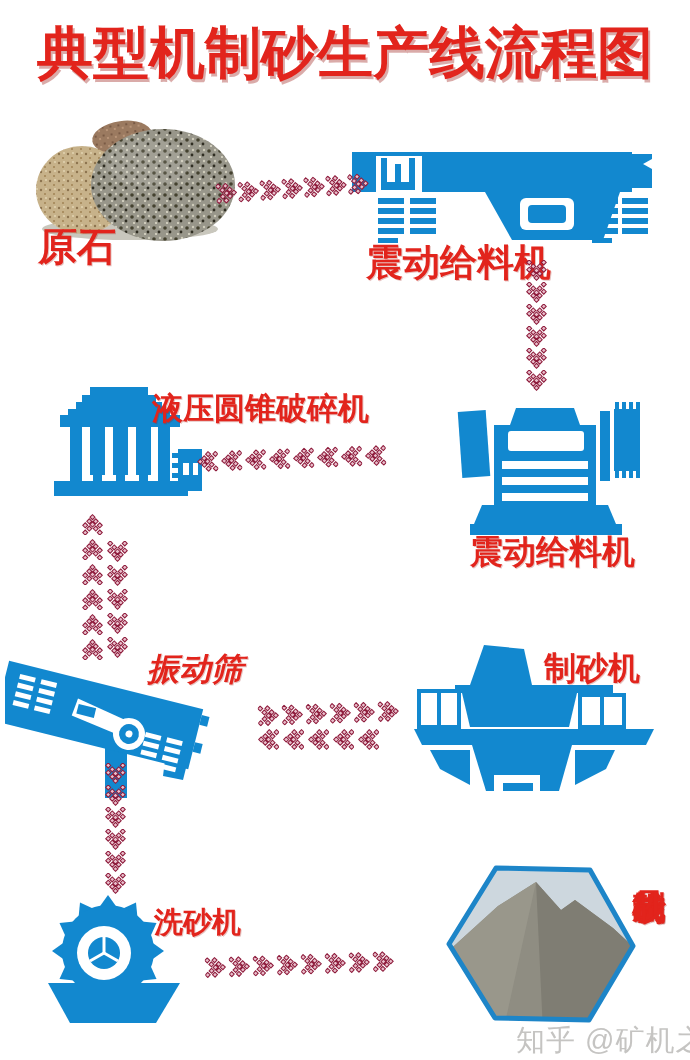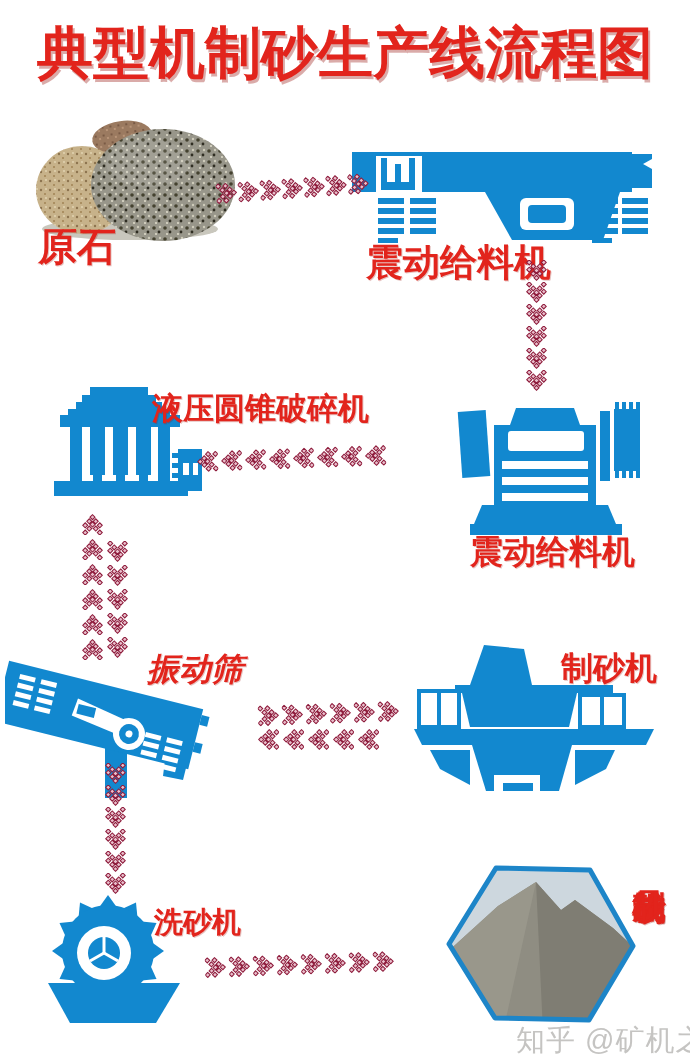--- a/index.html
+++ b/index.html
@@ -13,21 +13,21 @@
     font-size:56px;font-weight:900;color:var(--red);white-space:nowrap;
     text-shadow:2px 3px 0 rgba(150,15,8,.35);letter-spacing:0;
   }
   .lbl{position:absolute;color:var(--red);font-weight:800;white-space:nowrap;
        text-shadow:1px 1px 0 rgba(150,15,8,.25);}
   .lbl-raw{left:38px;top:220px;font-size:39px;}
   .lbl-feeder{left:366px;top:238px;font-size:37px;}
   .lbl-jaw{left:470px;top:530px;font-size:33px;}
   .lbl-cone{left:152px;top:388px;font-size:31px;}
   .lbl-screen{left:147px;top:648px;font-size:32px;font-style:italic;}
-  .lbl-maker{left:561px;top:647px;font-size:32px;}
+  .lbl-maker{left:544px;top:647px;font-size:32px;}
   .lbl-washer{left:154px;top:903px;font-size:29px;}
   .lbl-finished{left:633px;top:864px;font-size:33px;line-height:1.0;
        writing-mode:vertical-rl;text-orientation:upright;}
   .icon{position:absolute;}
   .ic-rocks{left:30px;top:115px;width:205px;height:130px;}
   .ic-feeder{left:350px;top:140px;width:305px;height:110px;}
   .ic-jaw{left:452px;top:393px;width:195px;height:145px;}
   .ic-cone{left:42px;top:385px;width:165px;height:125px;}
   .ic-screen{left:5px;top:648px;width:215px;height:152px;}
   .ic-maker{left:410px;top:643px;width:250px;height:152px;}

